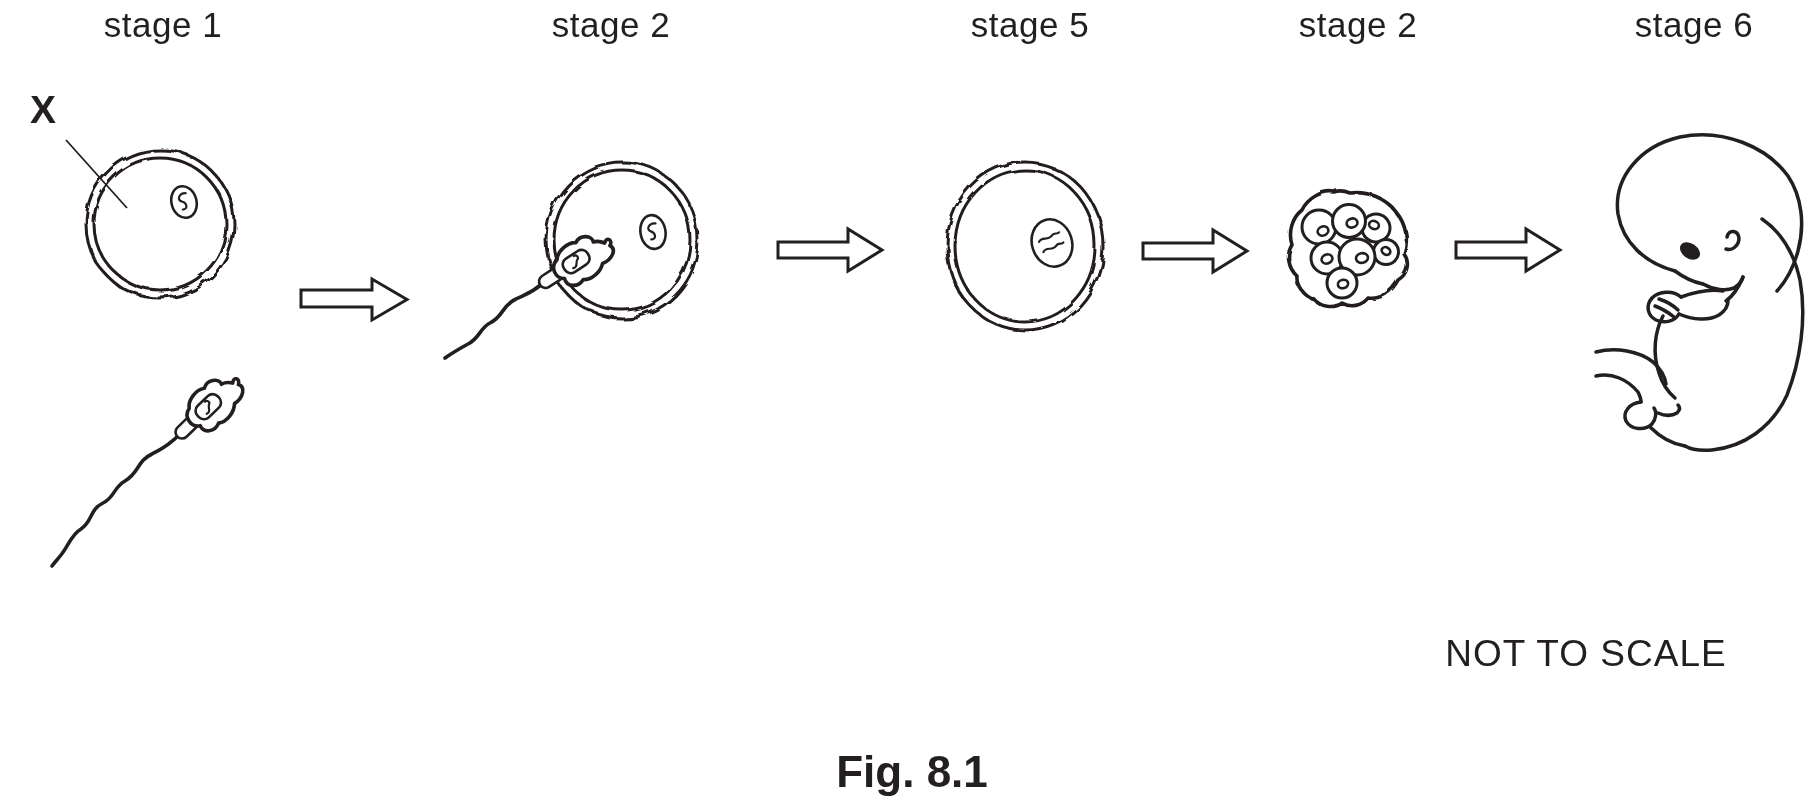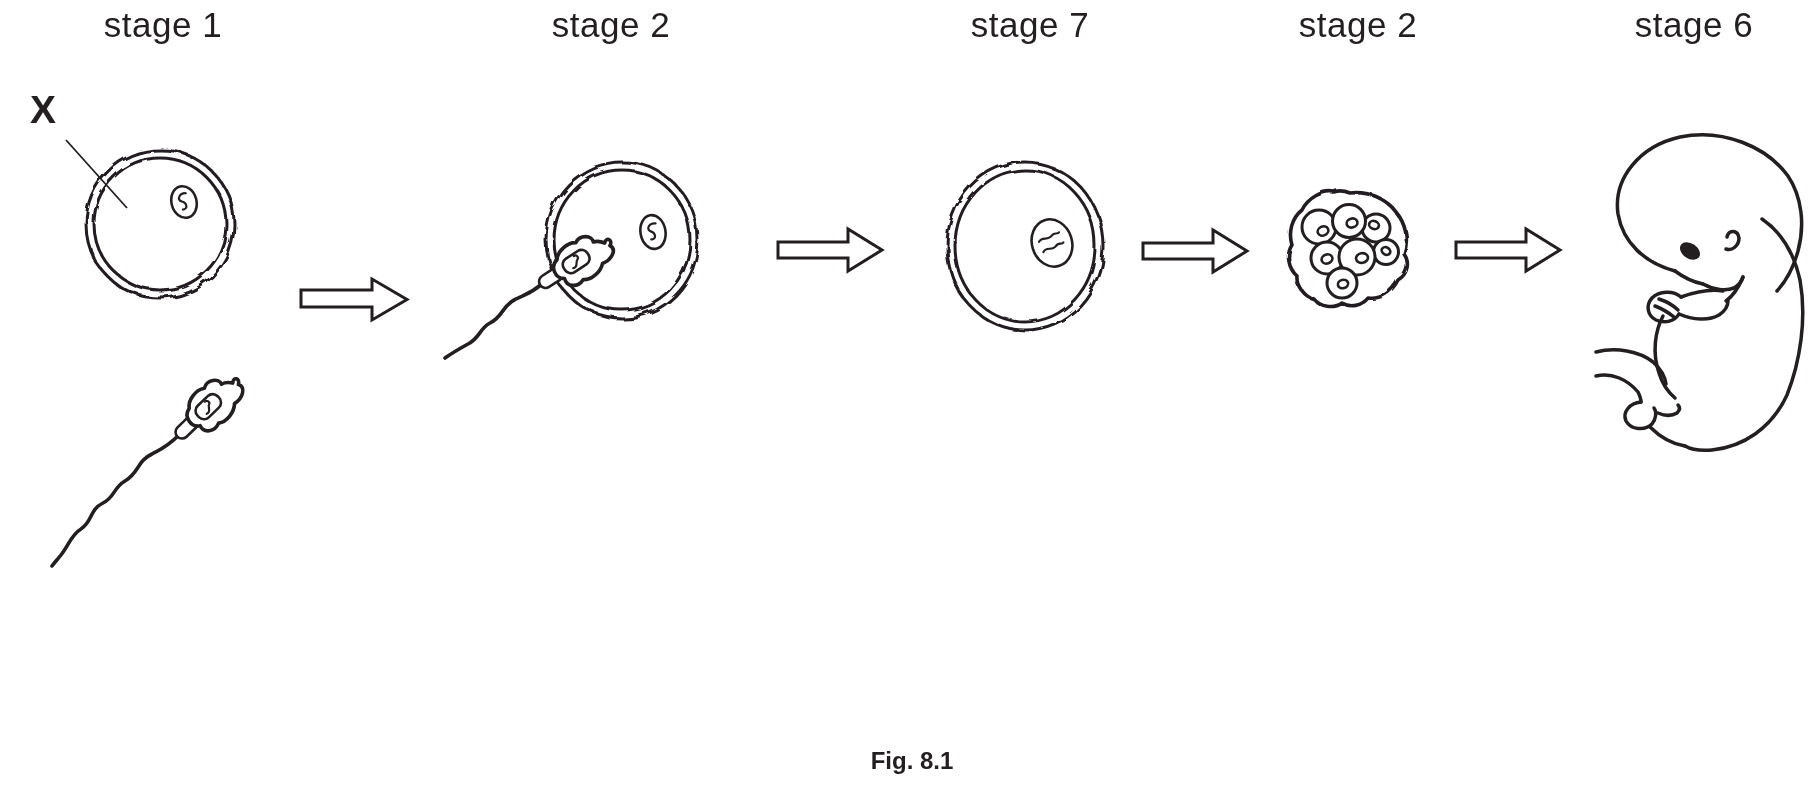--- a/index.html
+++ b/index.html
@@ -34,21 +34,21 @@
     left: 1586px;
     top: 633px;
     transform: translateX(-50%);
     font-size: 37px;
     letter-spacing: 1px;
   }
   .fig-caption {
     left: 912px;
     top: 747px;
     transform: translateX(-50%);
-    font-size: 24px;
+    font-size: 44px;
     font-weight: 700;
     text-align: right;
   }
   
   .ln   { fill: none; stroke: var(--line); stroke-width: 3;   stroke-linecap: round; stroke-linejoin: round; }
   .thick{ stroke-width: 3.6; }
   .med  { stroke-width: 2.6; }
   .sq   { fill: none; stroke: var(--line); stroke-width: 2.2; stroke-linecap: round; }
   .whitefill { fill: #fff; }
   .arrow { fill: #fff; stroke: var(--line); stroke-width: 3; stroke-linejoin: miter; }
@@ -198,21 +198,22 @@
         <path class="emb" d="M 1641,402 C 1630,403 1622,412 1626,421 C 1631,430 1645,431 1652,424
                  C 1656,419 1657,412 1654,408"></path>
         <path class="emb" d="M 1658,413 C 1665,416 1672,416 1677,413 C 1680,410 1680,407 1678,405"></path>
         <path class="emb" d="M 1650,427 C 1660,437 1672,444 1685,446"></path>
       </g>
     </g>
   </svg>
 
   <div class="label stage-label" style="left:163px">stage 1</div>
   <div class="label stage-label" style="left:611px">stage 2</div>
-  <div class="label stage-label" style="left:1030px">stage 7</div>
+  <div class="label stage-label" style="left:1030px">stage 5</div>
   <div class="label stage-label" style="left:1358px">stage 2</div>
   <div class="label stage-label" style="left:1694px">stage 6</div>
 
   <div class="label x-label">X</div>
 
+  <div class="label scale-note">NOT TO SCALE</div>
 
   <div class="label fig-caption">Fig. 8.1</div>
 </div>
 
 </body></html>

